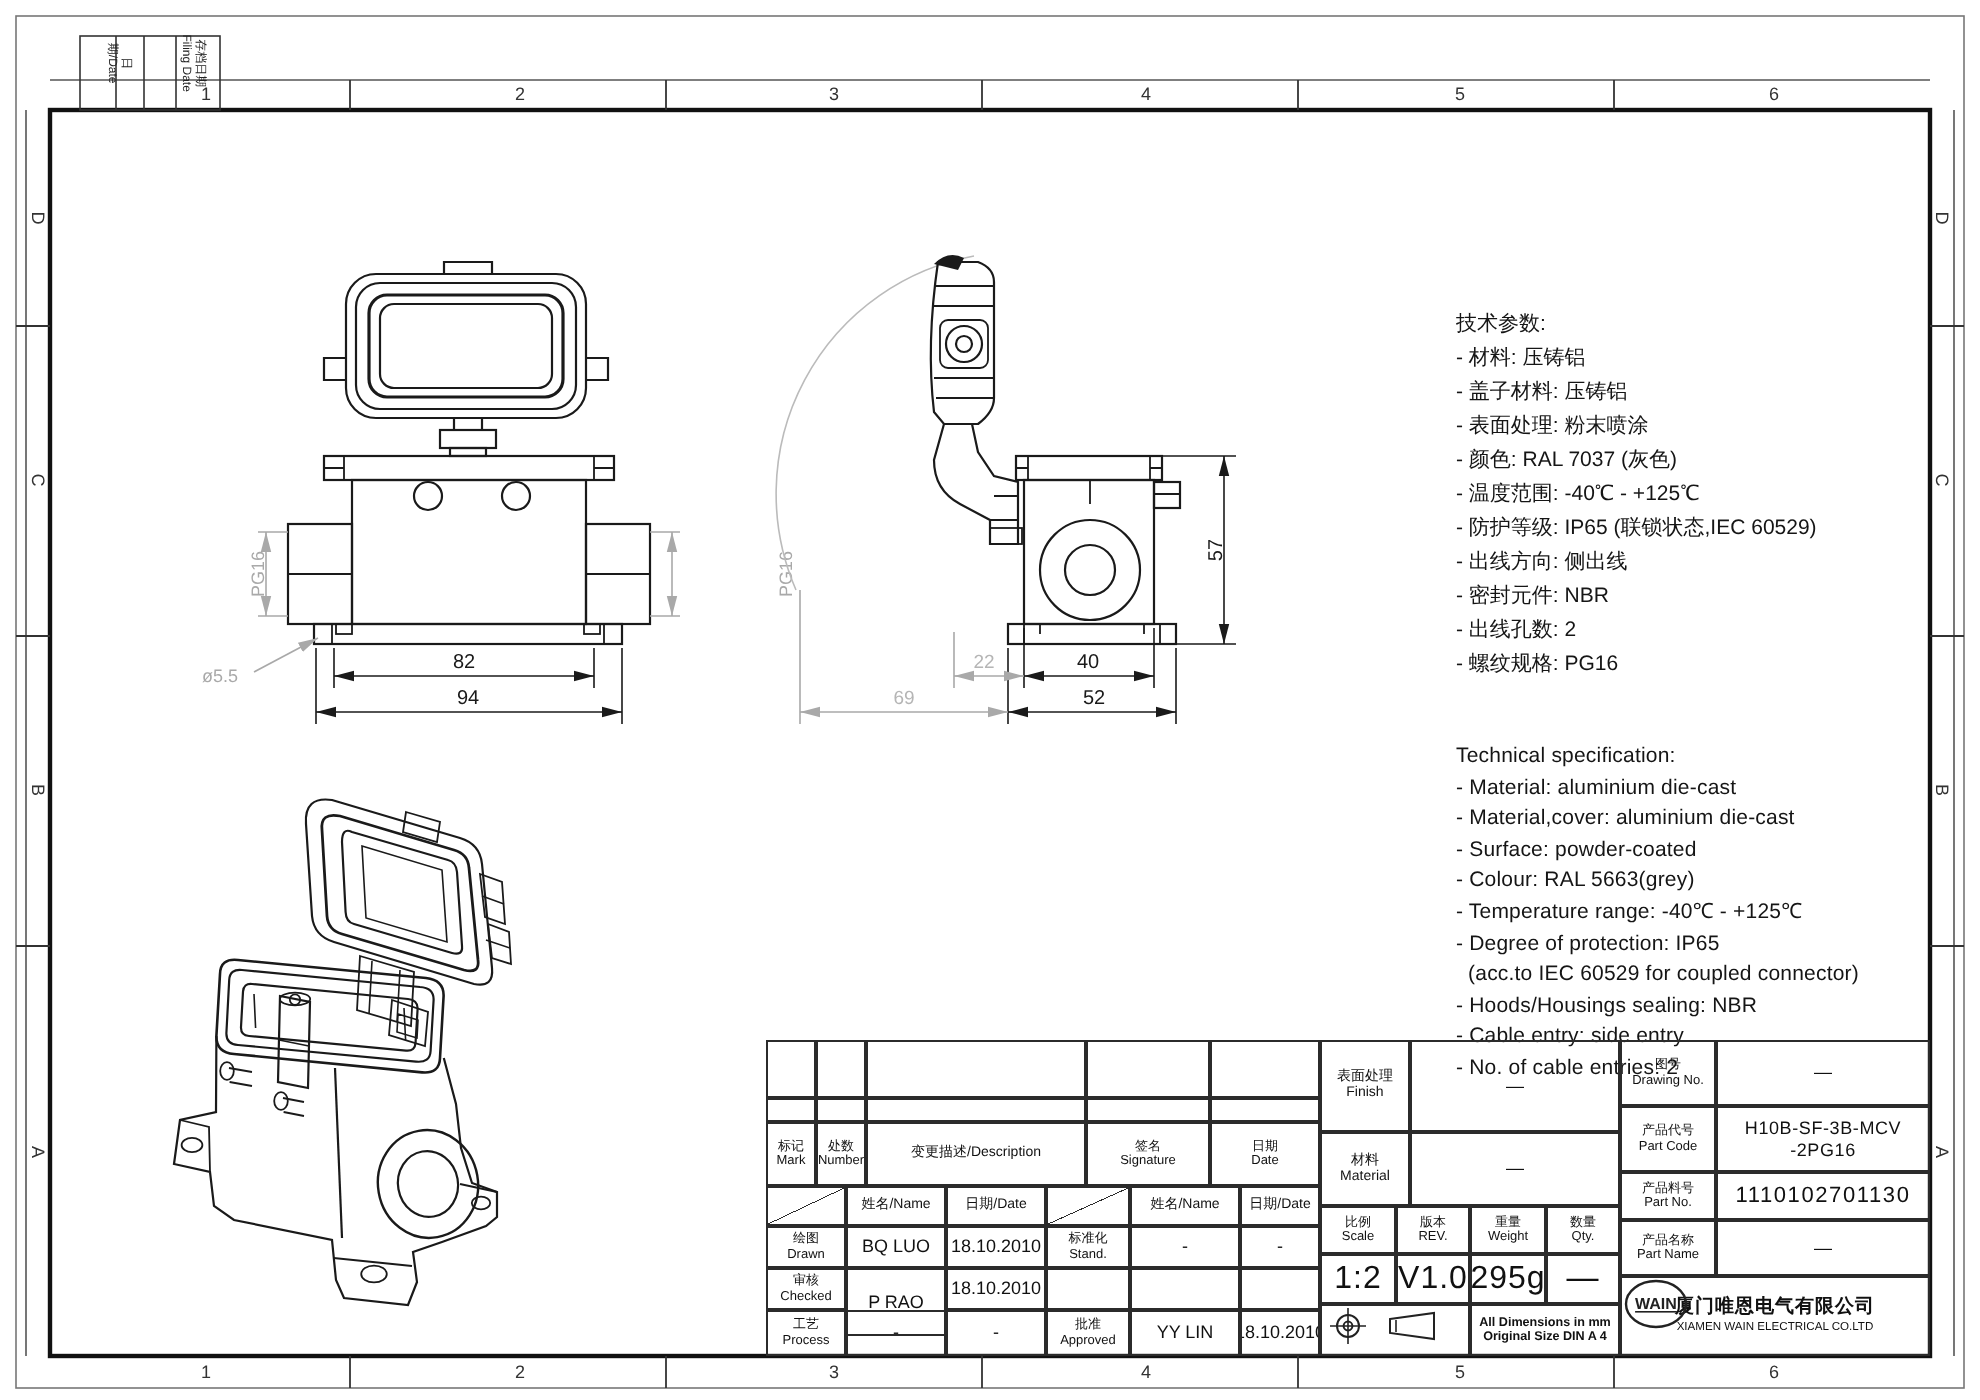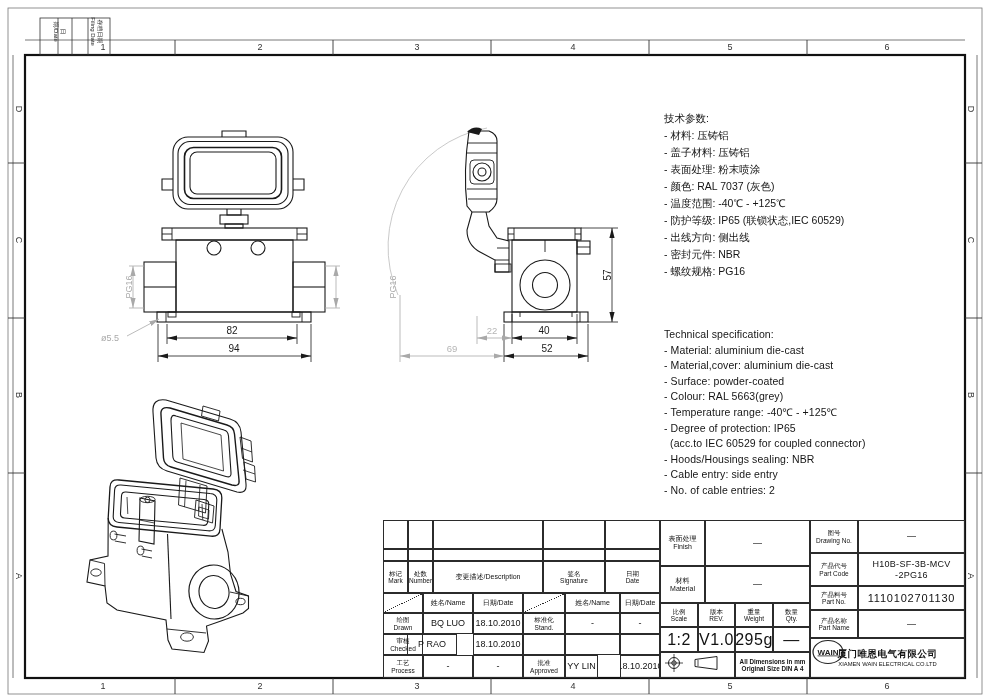--- a/index.html
+++ b/index.html
@@ -4,21 +4,21 @@
 <style>
   html,body{margin:0;padding:0;background:#ffffff;}
   .page{position:relative;width:990px;height:700px;background:#fff;overflow:hidden;
         font-family:"Liberation Sans",sans-serif;color:#111;}
   svg{position:absolute;left:0;top:0;}
   svg text{font-family:"Liberation Sans",sans-serif;}
   .zl{position:absolute;font-size:9px;color:#333;transform:translate(-50%,-50%);}
   .zl.rot{transform:translate(-50%,-50%) rotate(90deg);}
   .vtext{position:absolute;font-size:6px;color:#222;transform:rotate(90deg);transform-origin:center;
          white-space:pre-line;text-align:center;line-height:1.1;}
-  .specs{position:absolute;left:664px;color:#151515;}
+  .specs{position:absolute;left:728px;color:#151515;margin-top:44px;}
   .specs-cn{top:110px;font-size:10.5px;line-height:17px;}
   .specs-en{top:327px;font-size:10.5px;line-height:15.6px;letter-spacing:0.1px;}
   .spec-line{white-space:pre;}
   .tb{position:absolute;left:383px;top:520px;width:582px;height:158px;font-size:8px;}
   .c{position:absolute;border:1px solid #2b2b2b;box-sizing:border-box;display:flex;
      align-items:center;justify-content:center;text-align:center;white-space:pre-line;
      line-height:1.12;overflow:hidden;background:transparent;}
   .lbl{font-size:6.5px;}
   .lbl2{font-size:7px;}
   .val{font-size:9px;}
@@ -209,20 +209,21 @@
     <div class="spec-line">技术参数:</div>
     <div>
         <div class="spec-line">- 材料: 压铸铝</div>
         <div class="spec-line">- 盖子材料: 压铸铝</div>
         <div class="spec-line">- 表面处理: 粉末喷涂</div>
         <div class="spec-line">- 颜色: RAL 7037 (灰色)</div>
         <div class="spec-line">- 温度范围: -40℃ - +125℃</div>
         <div class="spec-line">- 防护等级: IP65 (联锁状态,IEC 60529)</div>
         <div class="spec-line">- 出线方向: 侧出线</div>
         <div class="spec-line">- 密封元件: NBR</div>
+        <div class="spec-line">- 出线孔数: 2</div>
         <div class="spec-line">- 螺纹规格: PG16</div>
       </div>
   </div>
   <div class="specs specs-en">
     <div class="spec-line">Technical specification:</div>
     <div>
         <div class="spec-line">- Material: aluminium die-cast</div>
         <div class="spec-line">- Material,cover: aluminium die-cast</div>
         <div class="spec-line">- Surface: powder-coated</div>
         <div class="spec-line">- Colour: RAL 5663(grey)</div>
@@ -269,33 +270,33 @@
 Drawn</div>
     <div class="c val" style="left:40px;top:93px;width:50px;height:21px">BQ LUO</div>
     <div class="c val" style="left:90px;top:93px;width:50px;height:21px">18.10.2010</div>
     <div class="c lbl" style="left:140px;top:93px;width:42px;height:21px">标准化
 Stand.</div>
     <div class="c val" style="left:182px;top:93px;width:55px;height:21px">-</div>
     <div class="c val" style="left:237px;top:93px;width:40px;height:21px">-</div>
 
     <div class="c lbl" style="left:0;top:114px;width:40px;height:21px">审核
 Checked</div>
-    <div class="c val" style="left:24px;top:114px;width:50px;height:21px">P RAO</div>
+    <div class="c val" style="left:40px;top:114px;width:50px;height:34px">P RAO</div>
     <div class="c val" style="left:90px;top:114px;width:50px;height:21px">18.10.2010</div>
     <div class="c" style="left:140px;top:114px;width:42px;height:21px"></div>
     <div class="c" style="left:182px;top:114px;width:55px;height:21px"></div>
     <div class="c" style="left:237px;top:114px;width:40px;height:21px"></div>
 
     <div class="c lbl" style="left:0;top:135px;width:40px;height:23px">工艺
 Process</div>
     <div class="c val" style="left:40px;top:135px;width:50px;height:23px">-</div>
     <div class="c val" style="left:90px;top:135px;width:50px;height:23px">-</div>
     <div class="c lbl" style="left:140px;top:135px;width:42px;height:23px">批准
 Approved</div>
-    <div class="c val" style="left:182px;top:135px;width:33px;height:23px">YY LIN</div>
+    <div class="c val" style="left:182px;top:135px;width:55px;height:23px">YY LIN</div>
     <div class="c val" style="left:237px;top:135px;width:40px;height:23px">18.10.2010</div>
 
     <div class="c lbl2" style="left:277px;top:0;width:45px;height:46px">表面处理
 Finish</div>
     <div class="c val" style="left:322px;top:0;width:105px;height:46px">—</div>
     <div class="c lbl2" style="left:277px;top:46px;width:45px;height:37px">材料
 Material</div>
     <div class="c val" style="left:322px;top:46px;width:105px;height:37px">—</div>
     <div class="c lbl" style="left:277px;top:83px;width:38px;height:24px">比例
 Scale</div>

